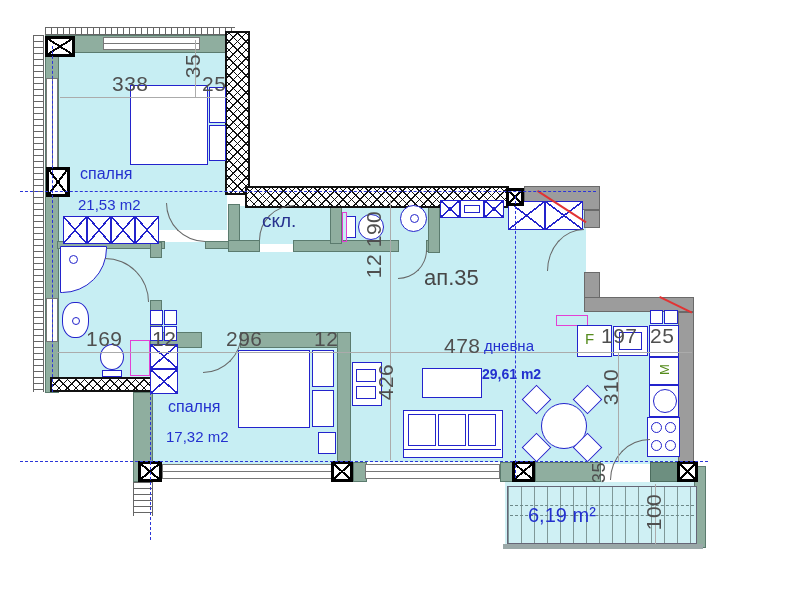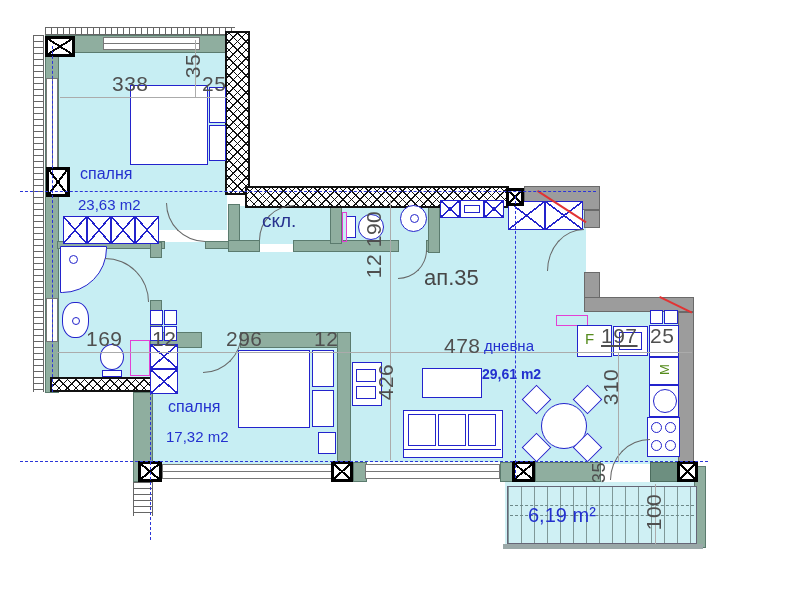--- a/index.html
+++ b/index.html
@@ -233,37 +233,37 @@
   <div class="abs cl" style="left:20px;top:191px;width:576px;height:0;"></div>
   <div class="abs clv" style="left:515px;top:196px;width:0;height:282px;"></div>
   <div class="abs cl" style="left:20px;top:461px;width:688px;height:0;"></div>
   <div class="abs clv" style="left:52px;top:46px;width:0;height:346px;"></div>
   <div class="abs clv" style="left:150px;top:392px;width:0;height:148px;"></div>
 
   <div class="abs dim" style="left:112px;top:72px;">338</div>
   <div class="abs dim vt" style="left:178px;top:54px;width:30px;">35</div>
   <div class="abs dim" style="left:202px;top:72px;">25</div>
   <div class="abs lbl" style="left:80px;top:165px;">спалня</div>
-  <div class="abs lbl" style="left:78px;top:196px;font-size:15px;">23,63 m2</div>
+  <div class="abs lbl" style="left:78px;top:196px;font-size:15px;">21,53 m2</div>
   <div class="abs lbl" style="left:262px;top:210px;font-size:19px;color:#27328f;">скл.</div>
   <div class="abs dim vt" style="left:352px;top:217px;width:44px;">190</div>
   <div class="abs dim vt" style="left:360px;top:254px;width:28px;">12</div>
   <div class="abs big" style="left:424px;top:265px;">ап.35</div>
   <div class="abs dim" style="left:444px;top:334px;">478</div>
   <div class="abs lbls" style="left:484px;top:337px;font-size:15px;">дневна</div>
   <div class="abs lbls" style="left:482px;top:366px;font-weight:bold;">29,61 m2</div>
   <div class="abs dim" style="left:226px;top:327px;">296</div>
   <div class="abs dim" style="left:314px;top:327px;">12</div>
   <div class="abs dim vt" style="left:363px;top:370px;width:46px;">426</div>
   <div class="abs lbl" style="left:168px;top:398px;">спалня</div>
   <div class="abs lbl" style="left:166px;top:428px;font-size:15px;">17,32 m2</div>
   <div class="abs dim" style="left:86px;top:327px;">169</div>
   <div class="abs dim" style="left:152px;top:327px;">12</div>
   <div class="abs grn" style="left:585px;top:330px;">F</div>
-  <div class="abs dim" style="left:601px;top:324px;text-decoration:underline;">197</div>
+  <div class="abs dim" style="left:601px;top:324px;">197</div>
   <div class="abs dim" style="left:650px;top:324px;">25</div>
   <div class="abs grn vt" style="left:654px;top:362px;width:20px;font-size:13px;">M</div>
   <div class="abs dim vt" style="left:588px;top:375px;width:46px;">310</div>
   <div class="abs dim vt" style="left:585px;top:462px;width:28px;font-size:18px;">35</div>
   <div class="abs lbl" style="left:528px;top:504px;font-size:20px;">6,19 m²</div>
   <div class="abs dim vt" style="left:633px;top:500px;width:42px;">100</div>
 
 </div>
 
 </body></html>

